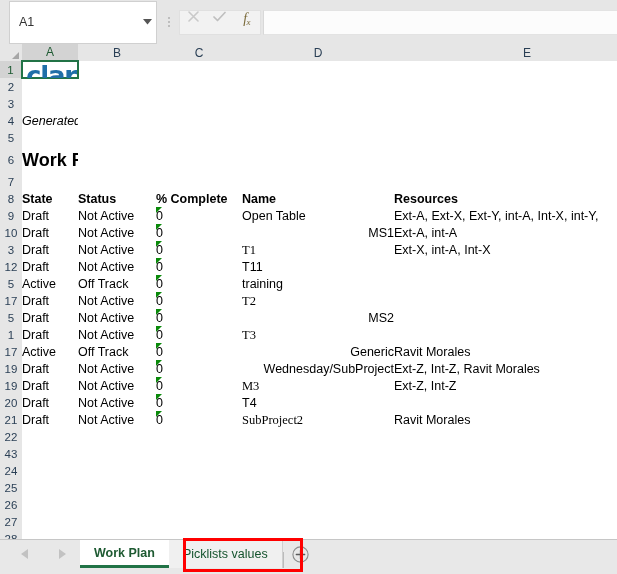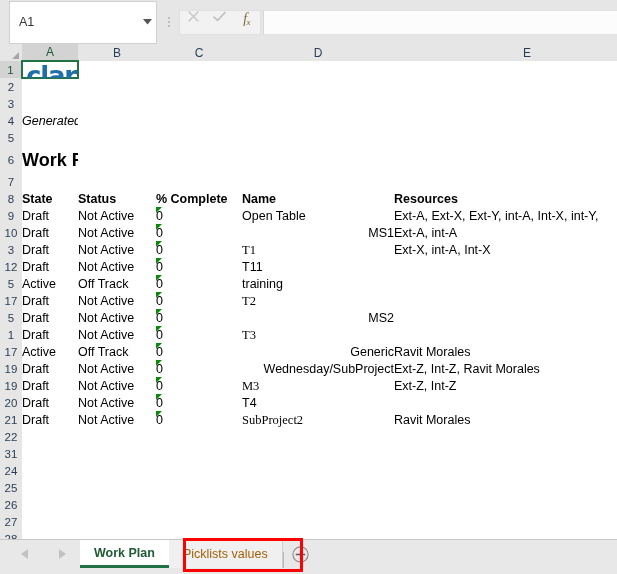--- a/index.html
+++ b/index.html
@@ -287,21 +287,21 @@
     box-sizing: border-box;
   }
   .nav-arrows svg { display: block; }
 
   .tab {
     height: 28px;
     display: flex;
     align-items: center;
     padding: 0 14px;
     font-size: 12.5px;
-    color: #a16207;
+    color: #14532d;
     box-sizing: border-box;
     position: relative;
     background: #e8e8e8;
   }
   .tab.active {
     background: #ffffff;
     color: #1e5a32;
     font-weight: bold;
     border-bottom: 3px solid #217346;
   }
@@ -588,21 +588,21 @@
     <tbody id="empty-body">
         <tr>
           <td class="rowhead">22</td>
           <td class="cell"></td>
           <td class="cell"></td>
           <td class="cell"></td>
           <td class="cell"></td>
           <td class="cell"></td>
         </tr>
         <tr>
-          <td class="rowhead">31</td>
+          <td class="rowhead">43</td>
           <td class="cell"></td>
           <td class="cell"></td>
           <td class="cell"></td>
           <td class="cell"></td>
           <td class="cell"></td>
         </tr>
         <tr>
           <td class="rowhead">24</td>
           <td class="cell"></td>
           <td class="cell"></td>

